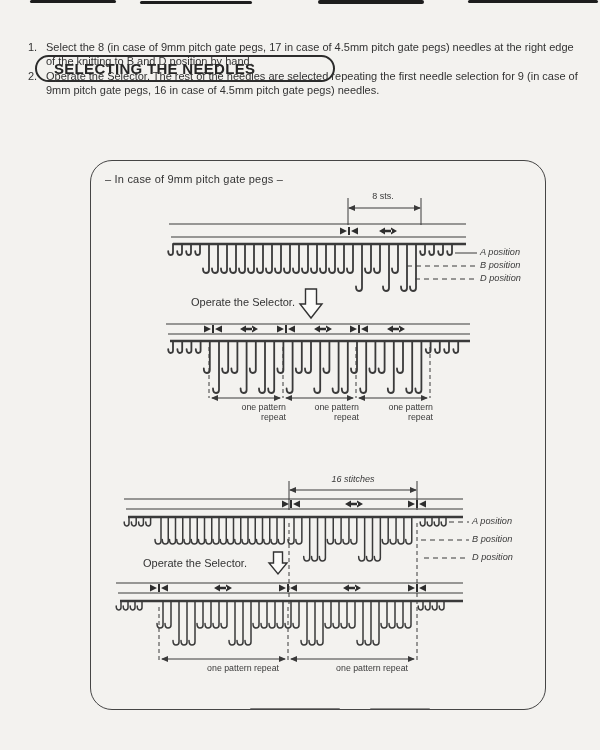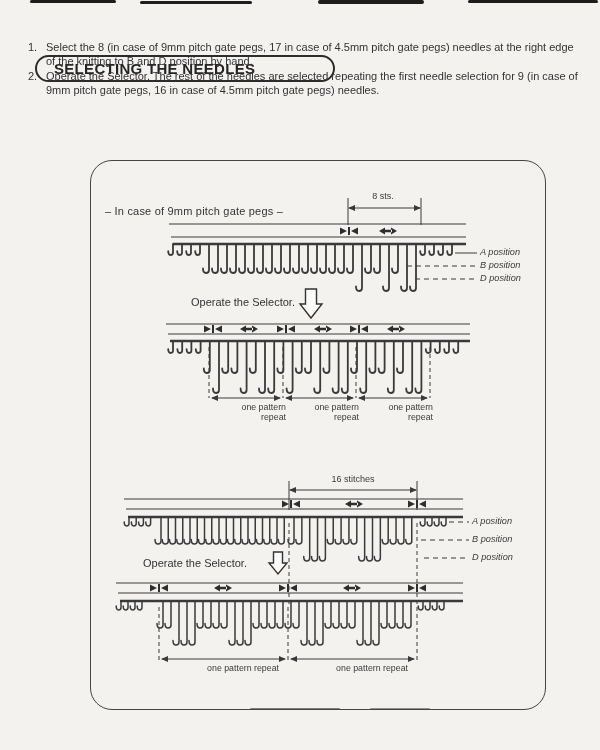--- a/index.html
+++ b/index.html
@@ -22,21 +22,21 @@
   }
   .instructions{position:absolute;left:28px;top:41px;width:556px;}
   .instr-item{display:flex;font-size:11px;line-height:13.5px;margin-bottom:2px;color:#333;}
   .instr-num{width:18px;flex:0 0 18px;}
   .diagram-panel{
     position:absolute;left:90px;top:160px;width:456px;height:550px;
     border:1.5px solid #454545;border-radius:22px;box-sizing:border-box;
   }
   .diagram-panel svg{position:absolute;left:0;top:0;}
   .dlabel{position:absolute;white-space:nowrap;color:#3a3a3a;}
-  .sec-heading{font-size:11px;letter-spacing:.2px;color:#333;margin-top:32px;}
+  .sec-heading{font-size:11px;letter-spacing:.2px;color:#333;}
   .dim-label{font-size:9px;text-align:center;}
   .operate{font-size:11px;color:#333;text-align:center;}
   .pos-label{font-size:9.2px;font-style:italic;}
   .rep-label{font-size:8.8px;line-height:10px;text-align:right;white-space:normal;}
 </style>
 </head>
 <body>
 
 <div class="page">
 
@@ -287,21 +287,21 @@
     </div>
     <div class="dlabel rep-label" style="left:188px;top:241px;width:80px;">
       <span>one pattern</span><br>
       <span>repeat</span>
     </div>
     <div class="dlabel rep-label" style="left:262px;top:241px;width:80px;">
       <span>one pattern</span><br>
       <span>repeat</span>
     </div>
 
-    <div class="dlabel dim-label" style="left:225px;top:313px;width:74px;">16 stitches</div>
+    <div class="dlabel dim-label" style="left:225px;top:313px;width:74px;font-style:italic;">16 stitches</div>
     <div class="dlabel operate" style="left:52px;top:396px;">Operate the Selector.</div>
     <div class="dlabel pos-label" style="left:381px;top:355px;">A position</div>
     <div class="dlabel pos-label" style="left:381px;top:373px;">B position</div>
     <div class="dlabel pos-label" style="left:381px;top:391px;">D position</div>
     <div class="dlabel rep-label" style="left:78px;top:502px;width:110px;">one pattern repeat</div>
     <div class="dlabel rep-label" style="left:207px;top:502px;width:110px;">one pattern repeat</div>
   </div>
 
 </div>
 

